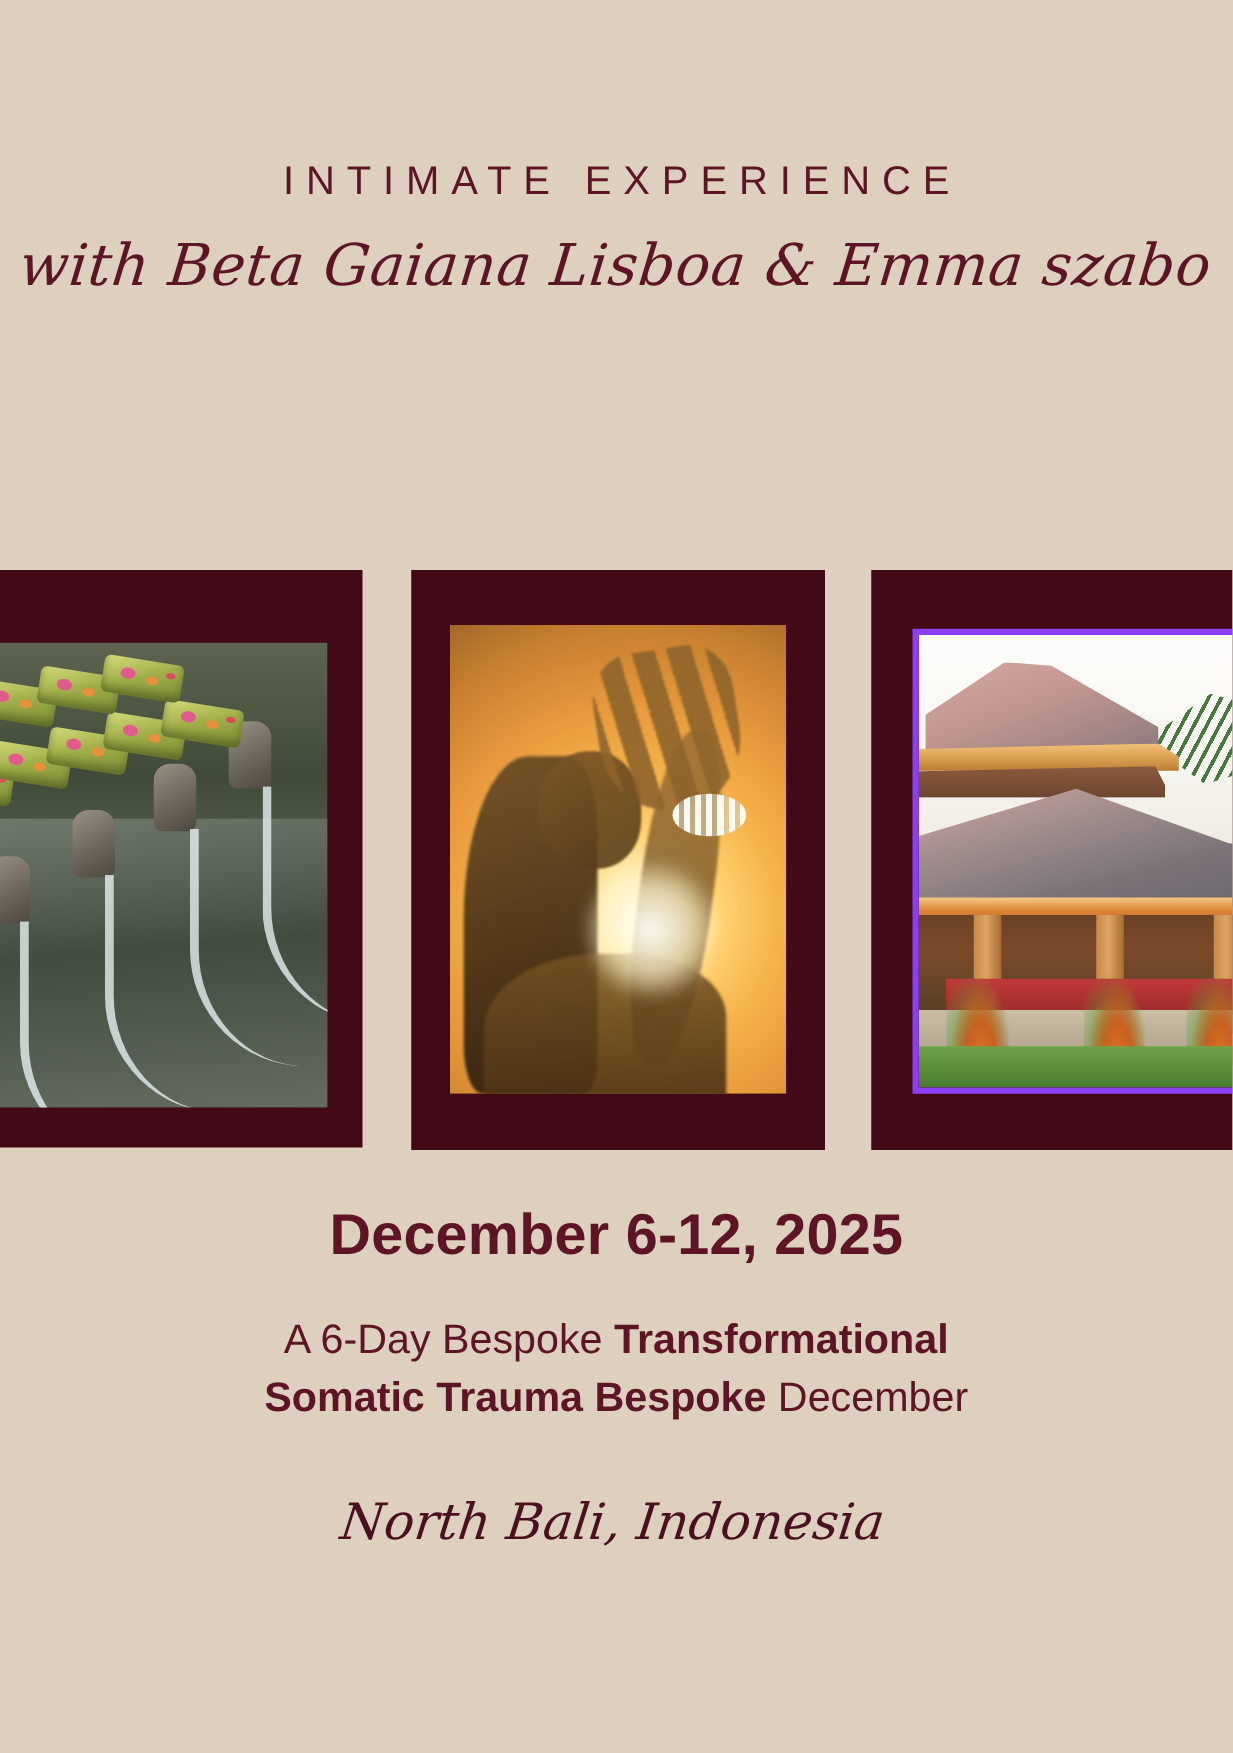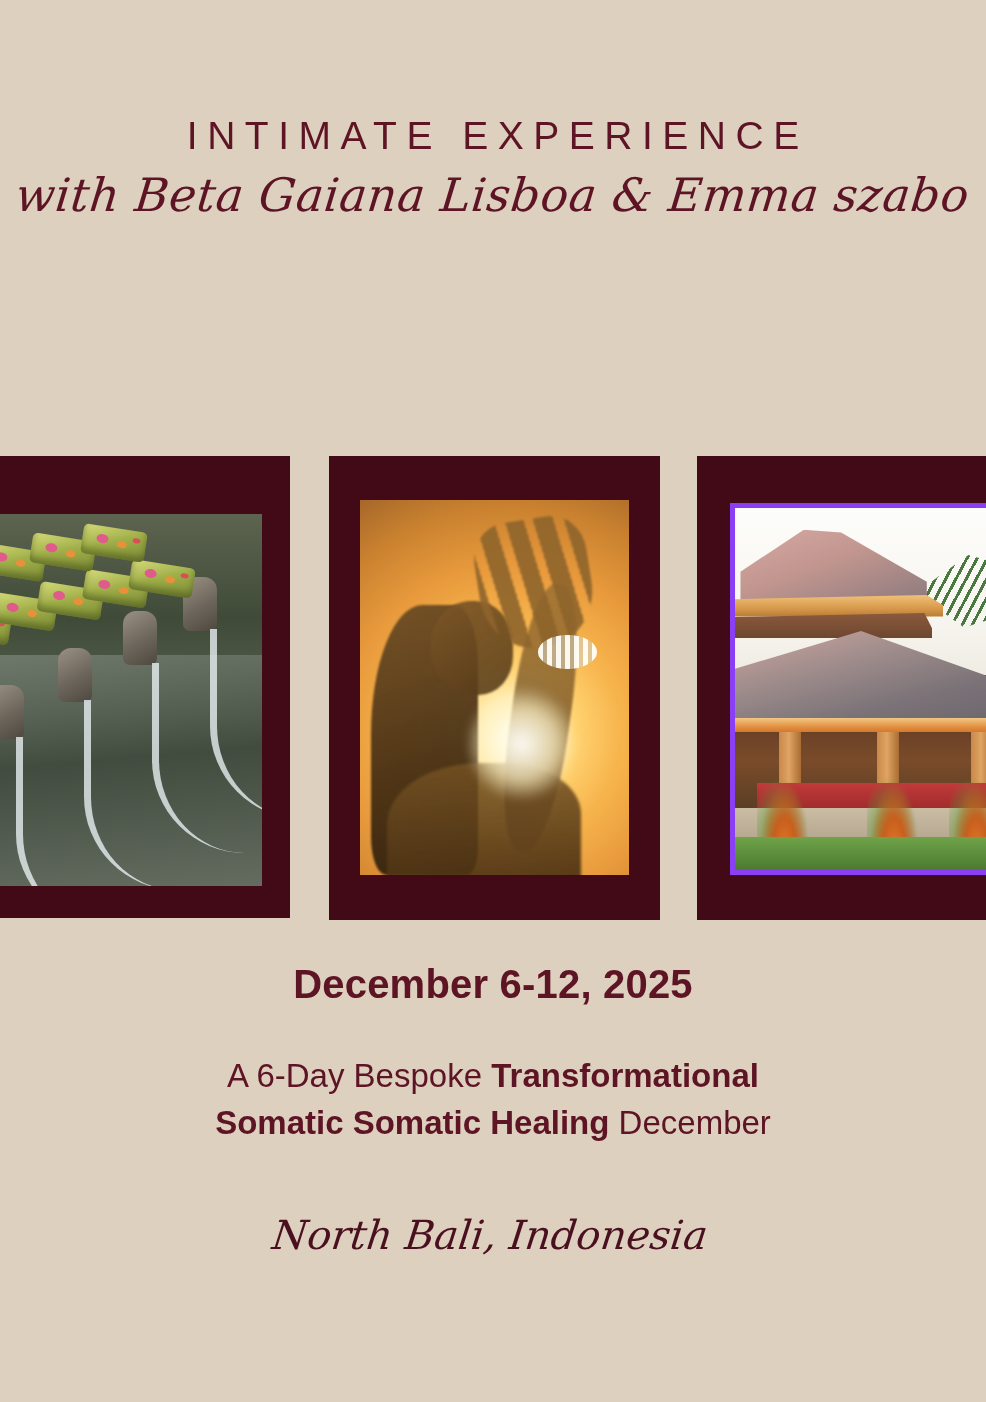--- a/index.html
+++ b/index.html
@@ -27,24 +27,24 @@
   
   .header {
     position: absolute;
     left: 0;
     top: 0;
     width: 986px;
     text-align: center;
   }
 
   .eyebrow {
-    margin: 0;
+    margin: 12px;
     padding-top: 116px;
     font-family: "Liberation Sans", sans-serif;
-    font-size: 39px;
+    font-size: 32px;
     font-weight: 400;
     letter-spacing: 9.5px;
     text-indent: 9.5px;
     color: #5d1424;
     line-height: 1;
   }
 
   .main-title {
     margin: 0;
     padding-top: 27px;
@@ -399,29 +399,29 @@
     position: absolute;
     left: 0;
     top: 960px;
     width: 986px;
     text-align: center;
   }
 
   .date-line {
     margin: 0;
     font-family: "Liberation Sans", sans-serif;
-    font-size: 40px;
+    font-size: 46px;
     font-weight: 700;
     letter-spacing: 0.2px;
     color: #5d1424;
     line-height: 1.2;
   }
 
   .desc {
-    margin: 16px;
+    margin: 4px;
     padding-top: 29px;
     font-family: "Liberation Sans", sans-serif;
     font-size: 33px;
     font-weight: 400;
     color: #5d1424;
     line-height: 1.42;
   }
 
   .desc b {
     font-weight: 700;
@@ -516,19 +516,19 @@
         </div>
       </div>
     </div>
 
   </div>
 
   <div class="lower">
     <div class="date-line">December 6-12, 2025</div>
 
     <div class="desc">
-      <span>A 6-Day Bespoke </span><b>Transformational</b><br><b>Somatic Somatic Healing</b><span> December</span>
+      <span>A 6-Day Bespoke </span><b>Transformational</b><br><b>Somatic Trauma Bespoke</b><span> December</span>
     </div>
 
     <div class="location">North Bali, Indonesia</div>
   </div>
 
 </div>
 
 </body></html>

